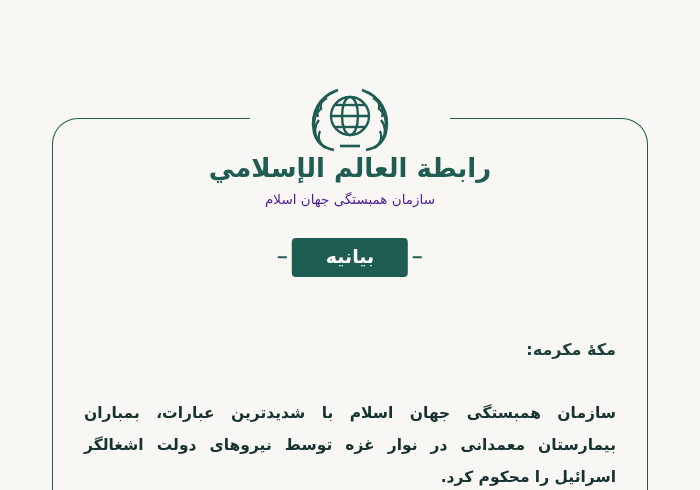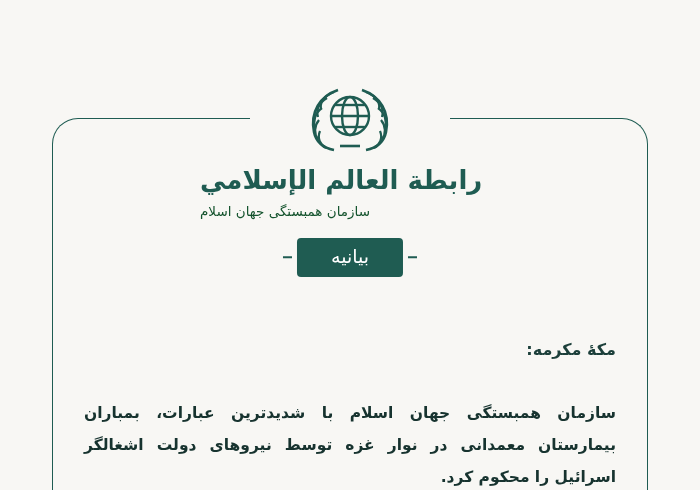--- a/index.html
+++ b/index.html
@@ -52,49 +52,49 @@
     top: 78px;
     transform: translateX(-50%);
     width: 112px;
     height: 78px;
     text-align: center;
   }
 
   .logo-script {
     position: absolute;
     left: 50%;
-    top: 164px;
+    top: 152px;
     transform: translateX(-50%);
     width: 300px;
-    text-align: left;
+    text-align: center;
     color: #1f5c52;
   }
   .logo-ar {
     font-size: 26px;
     font-weight: bold;
     letter-spacing: -1px;
     line-height: 1.25;
     white-space: nowrap;
   }
   .logo-fa {
     margin-top: 6px;
     font-size: 13.5px;
-    color: #14532d;
+    color: #4c1d95;
     letter-spacing: 0.2px;
   }
 
   .badge {
     position: absolute;
     left: 50%;
     top: 238px;
     transform: translateX(-50%);
     background: #1f5c52;
     color: #ffffff;
     font-size: 19px;
-    font-weight: normal;
+    font-weight: bold;
     padding: 7px 34px 9px 34px;
     border-radius: 4px;
     letter-spacing: 0.5px;
     line-height: 1.2;
   }
   .badge::before,
   .badge::after {
     content: "";
     position: absolute;
     top: 50%;

